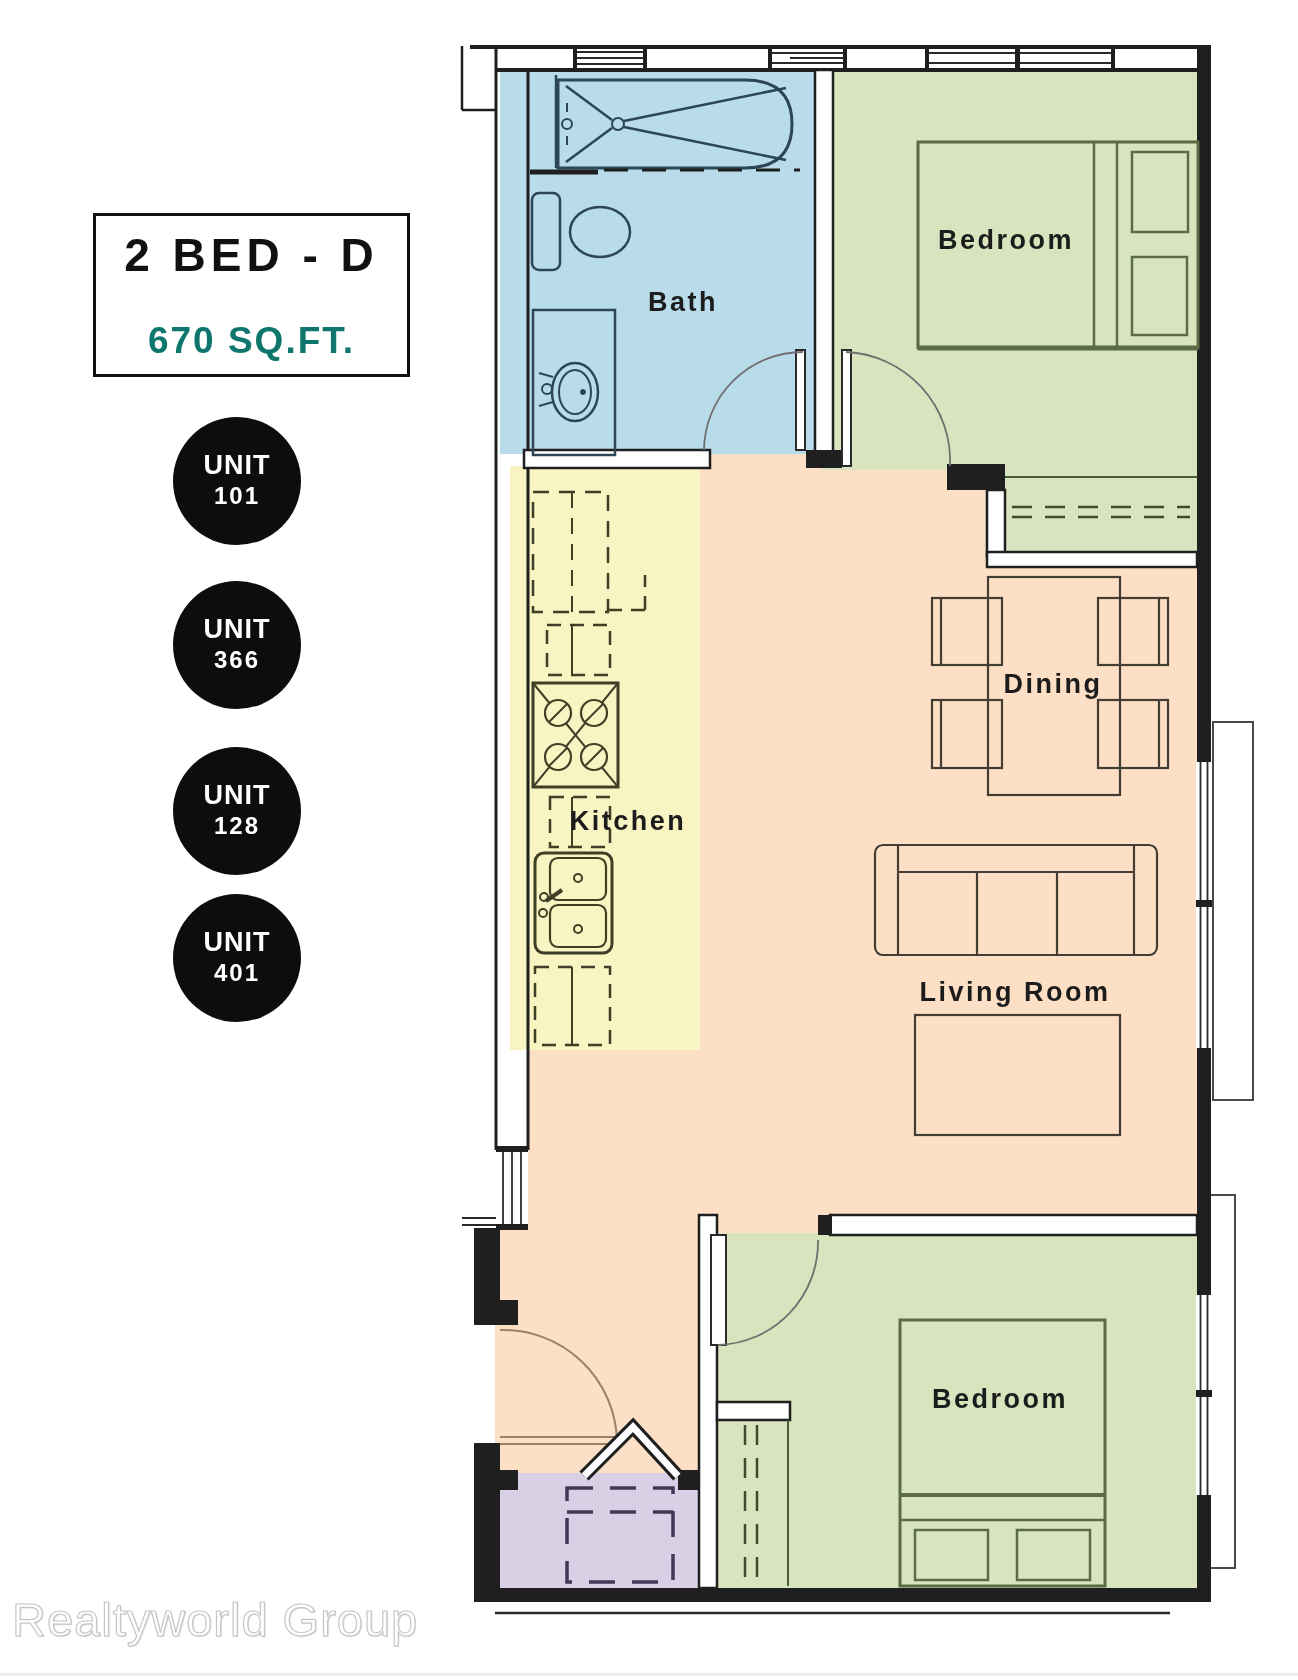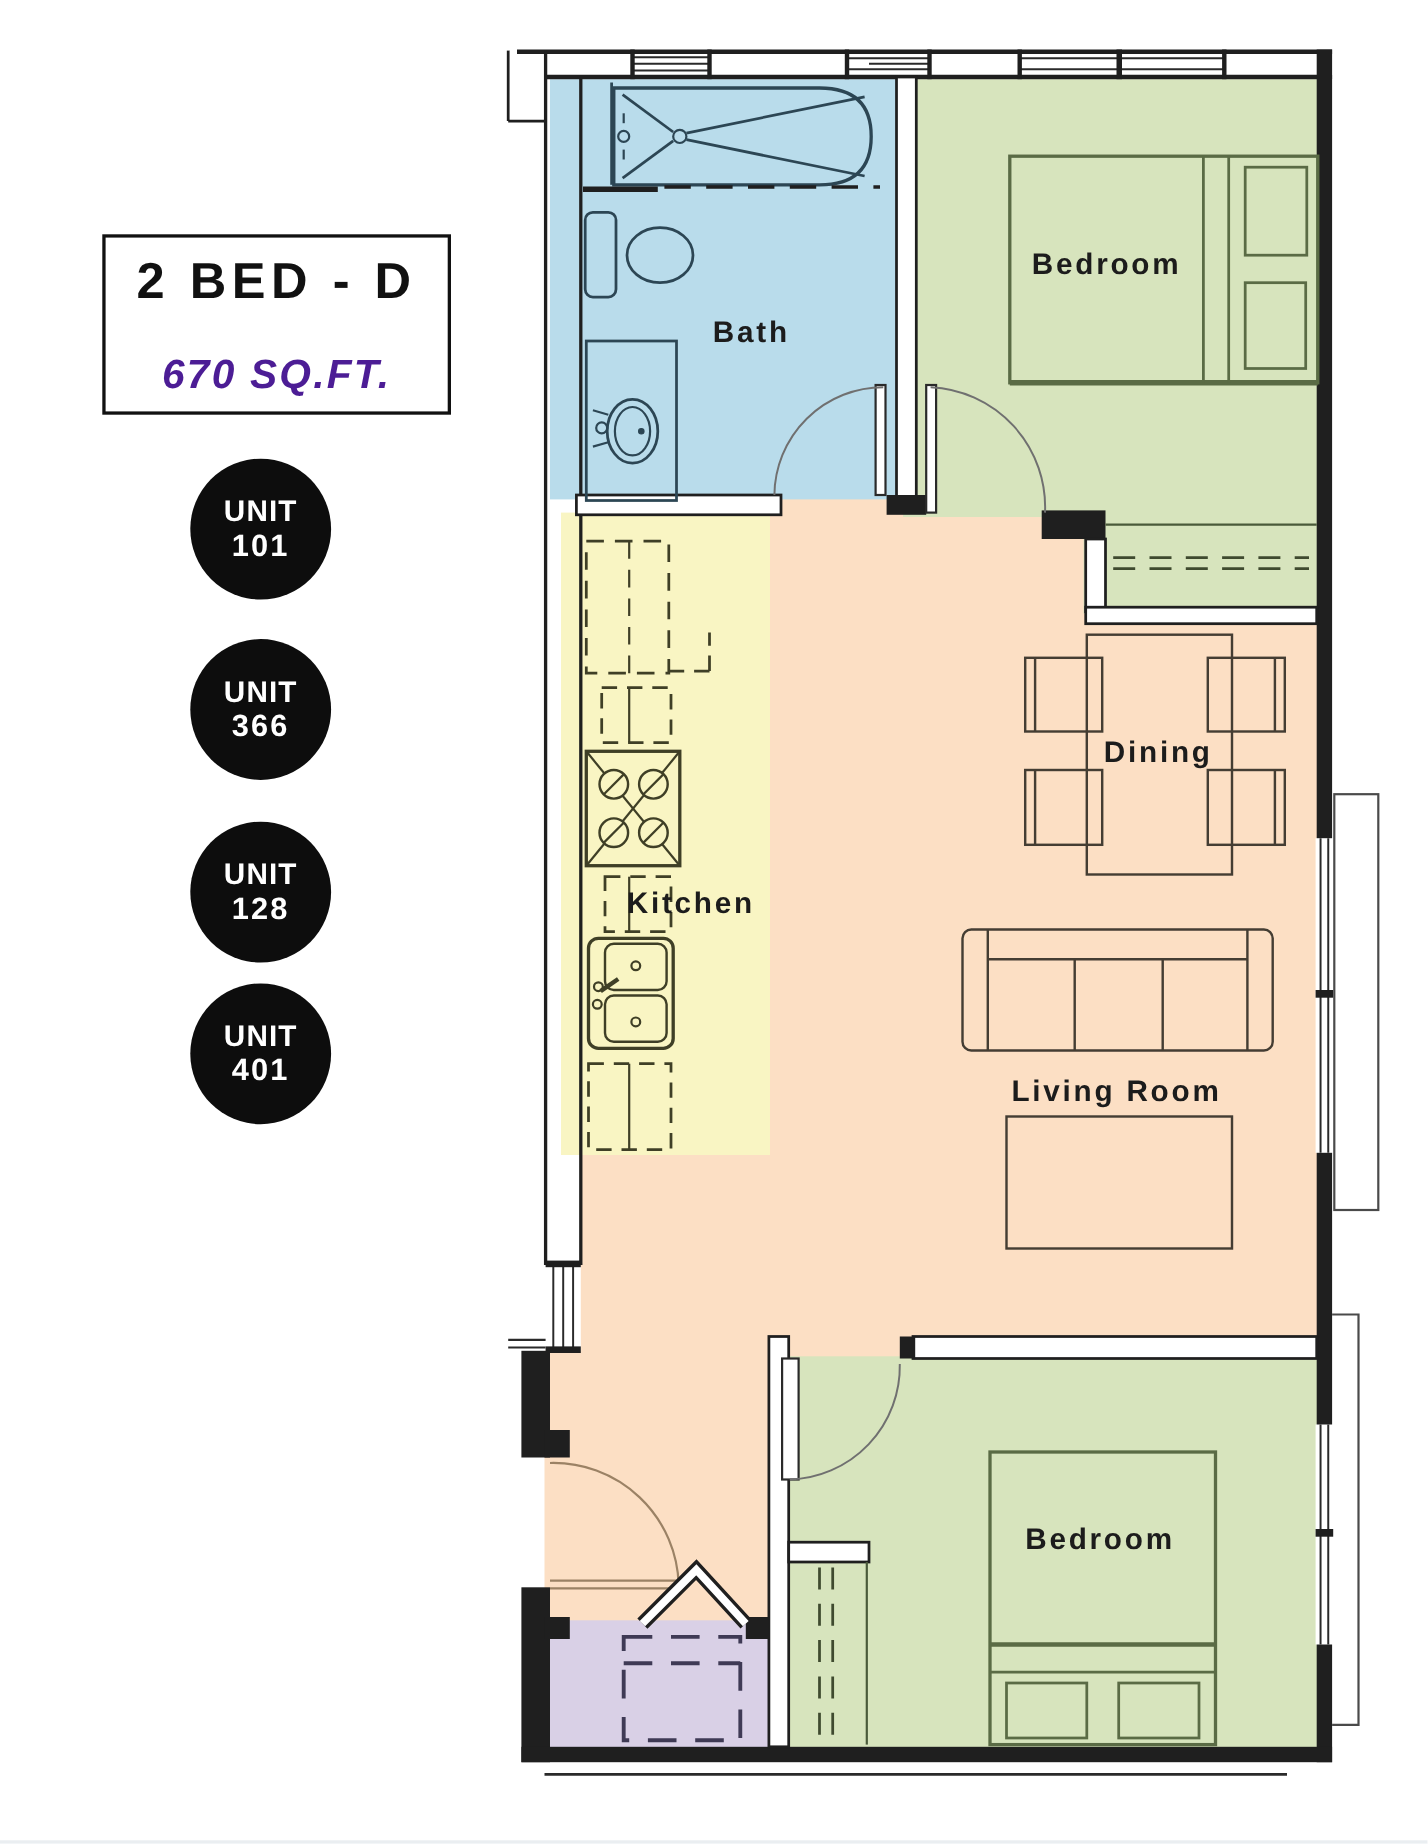--- a/index.html
+++ b/index.html
@@ -3,26 +3,26 @@
 <meta charset="utf-8">
 <style>
   html,body{margin:0;padding:0;background:#ffffff;}
   .canvas{position:relative;width:1298px;height:1680px;background:#ffffff;overflow:hidden;
           font-family:"Liberation Sans",sans-serif;}
   
   .title-box{position:absolute;left:93px;top:213px;width:317px;height:164px;
              border:3.5px solid #111;box-sizing:border-box;display:flex;flex-direction:column;
              align-items:center;justify-content:center;background:#fff;gap:36px;}
   .title-line1{font-size:46px;font-weight:bold;letter-spacing:5px;color:#111;white-space:nowrap;}
-  .title-line2{font-size:37px;font-weight:bold;letter-spacing:2px;color:#4c1d95;margin-top:2px;white-space:nowrap;font-style:italic;}
+  .title-line2{font-size:37px;font-weight:bold;letter-spacing:2px;color:#0f766e;margin-top:2px;white-space:nowrap;}
   
   .unit{position:absolute;left:173px;width:128px;height:128px;border-radius:50%;background:#0d0d0d;
         display:flex;flex-direction:column;align-items:center;justify-content:center;color:#ffffff;}
   .unit .u1{font-size:27px;font-weight:bold;letter-spacing:1px;line-height:30px;}
-  .unit .u2{font-size:28px;font-weight:bold;letter-spacing:2px;line-height:32px;}
+  .unit .u2{font-size:24px;font-weight:bold;letter-spacing:2px;line-height:32px;}
   
   .watermark{position:absolute;left:12px;top:1592px;font-size:47px;font-weight:400;color:#ffffff;
              -webkit-text-stroke:1.2px #c6c6c6;text-shadow:1px 1px 1px #d9d9d9;letter-spacing:1px;}
   .bottom-edge{position:absolute;left:0;top:1673px;width:1298px;height:3px;background:#dfe5ea;opacity:.65;}
   svg{position:absolute;left:0;top:0;}
   svg text{font-family:"Liberation Sans",sans-serif;font-weight:bold;fill:#1c1c1c;letter-spacing:2.5px;}
 </style>
 </head>
 <body>
 
@@ -282,14 +282,15 @@
     <g>
       <text x="683" y="311" font-size="27" text-anchor="middle">Bath</text>
       <text x="1006" y="249" font-size="27" text-anchor="middle">Bedroom</text>
       <text x="628" y="830" font-size="27" text-anchor="middle">Kitchen</text>
       <text x="1053" y="693" font-size="27" text-anchor="middle">Dining</text>
       <text x="1015" y="1001" font-size="27" text-anchor="middle">Living Room</text>
       <text x="1000" y="1408" font-size="27" text-anchor="middle">Bedroom</text>
     </g>
   </svg>
 
+  <div class="watermark">Realtyworld Group</div>
   <div class="bottom-edge"></div>
 </div>
 
 </body></html>

